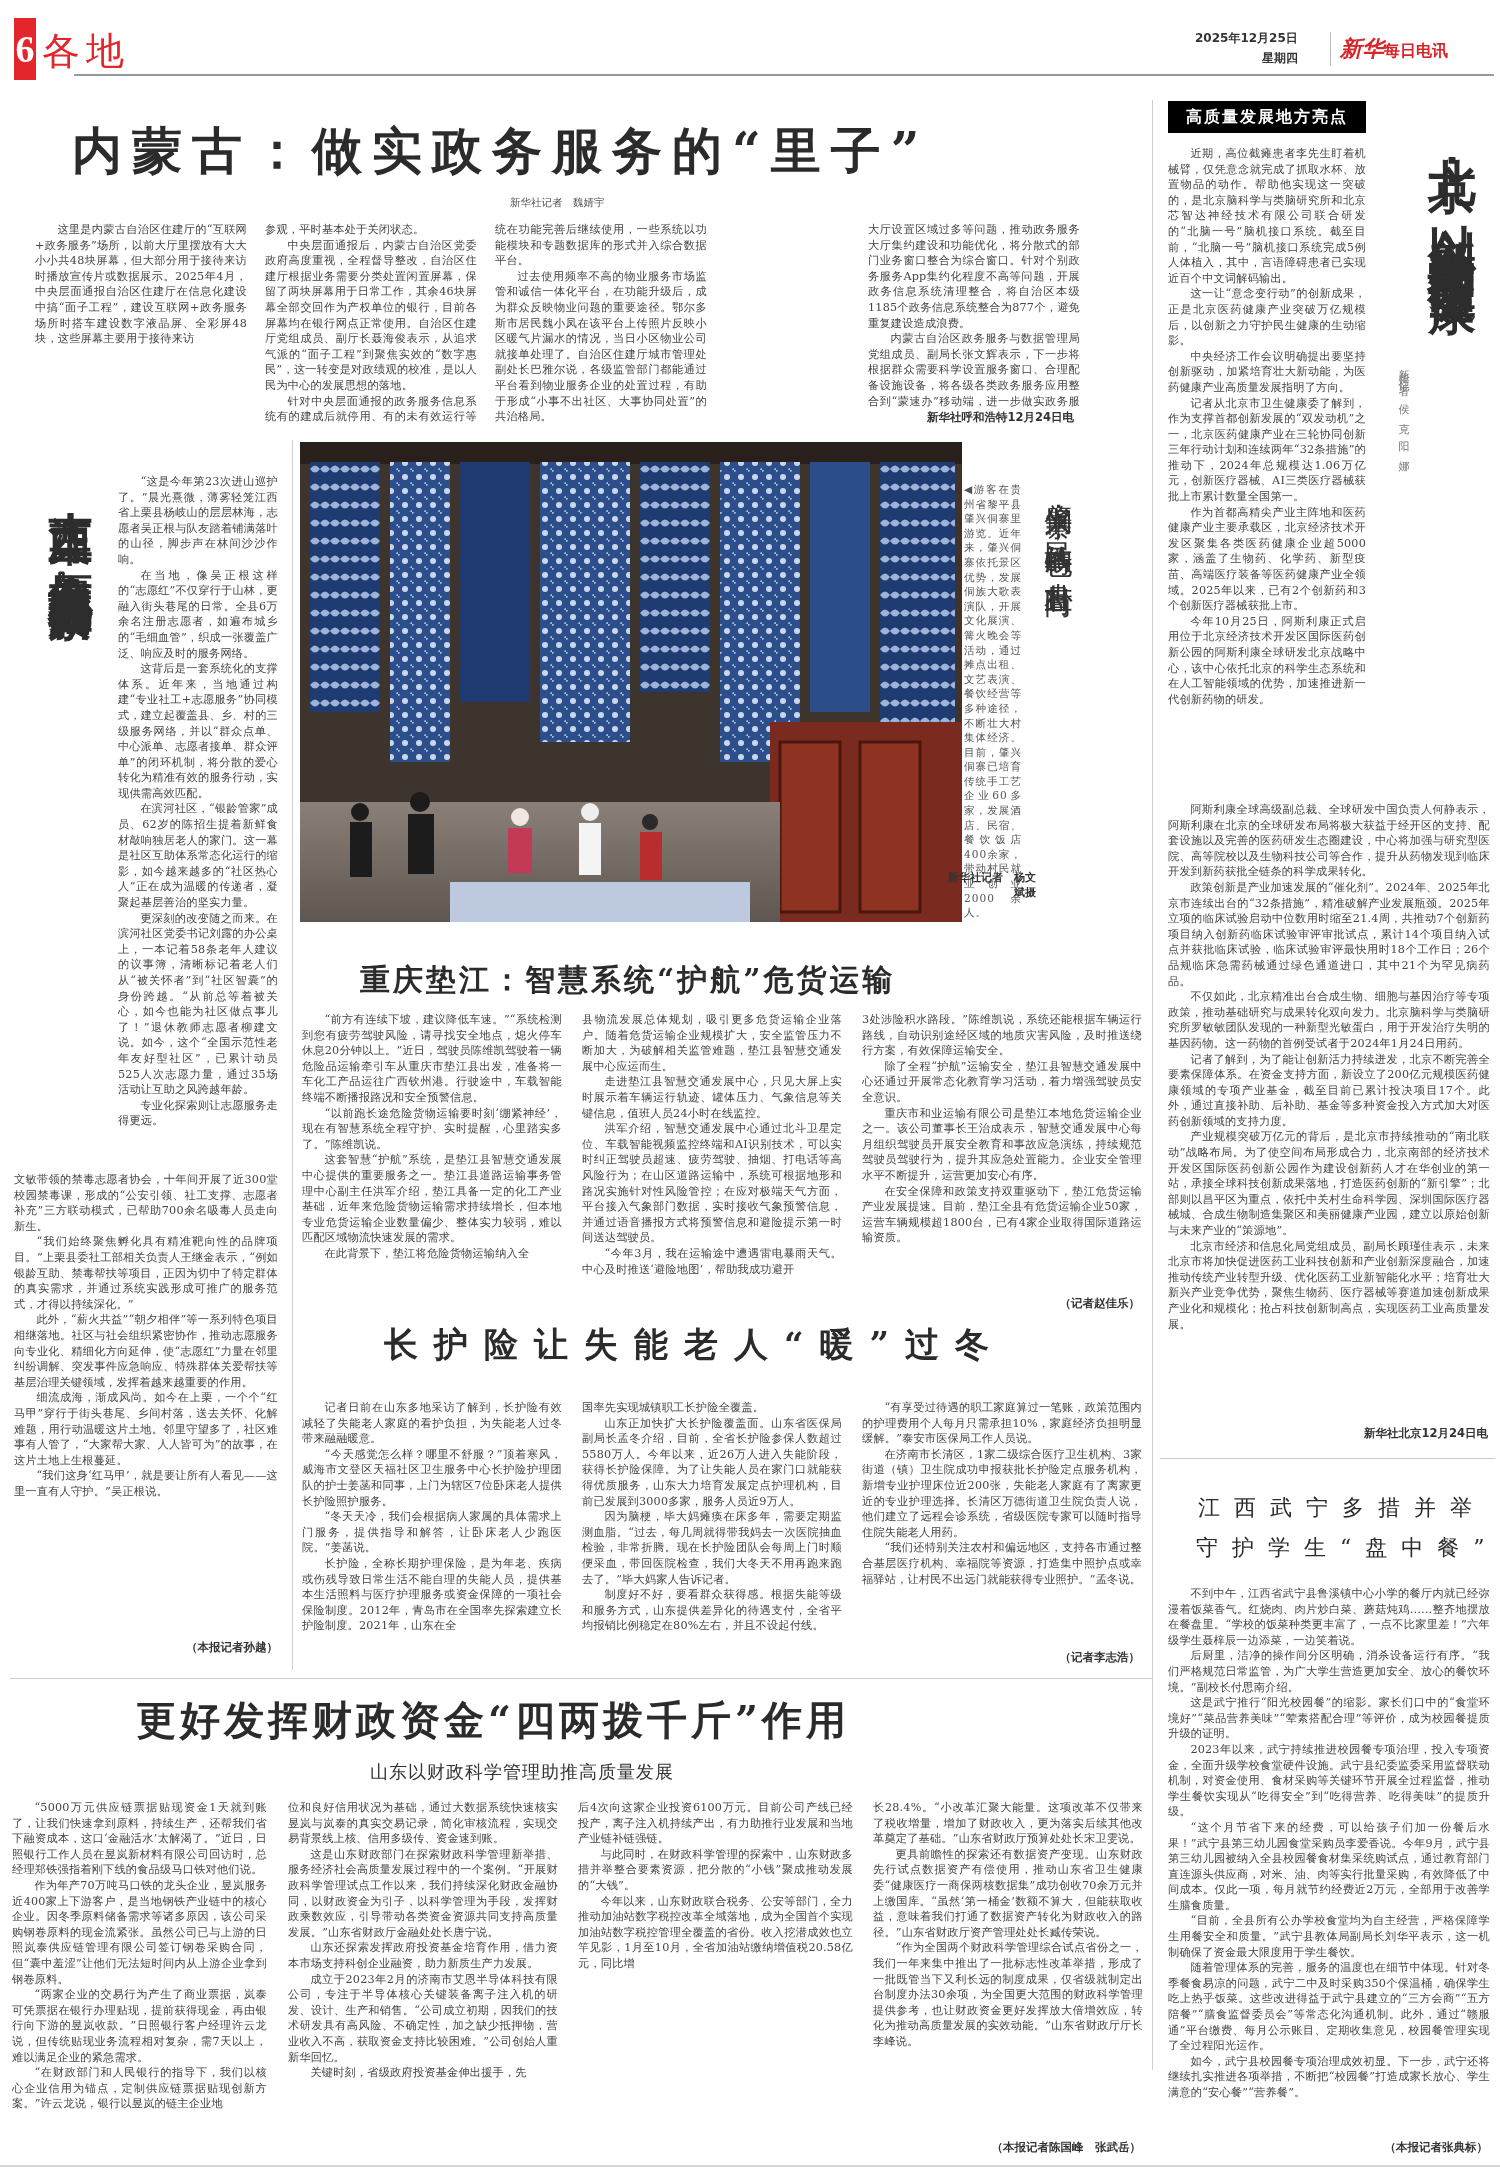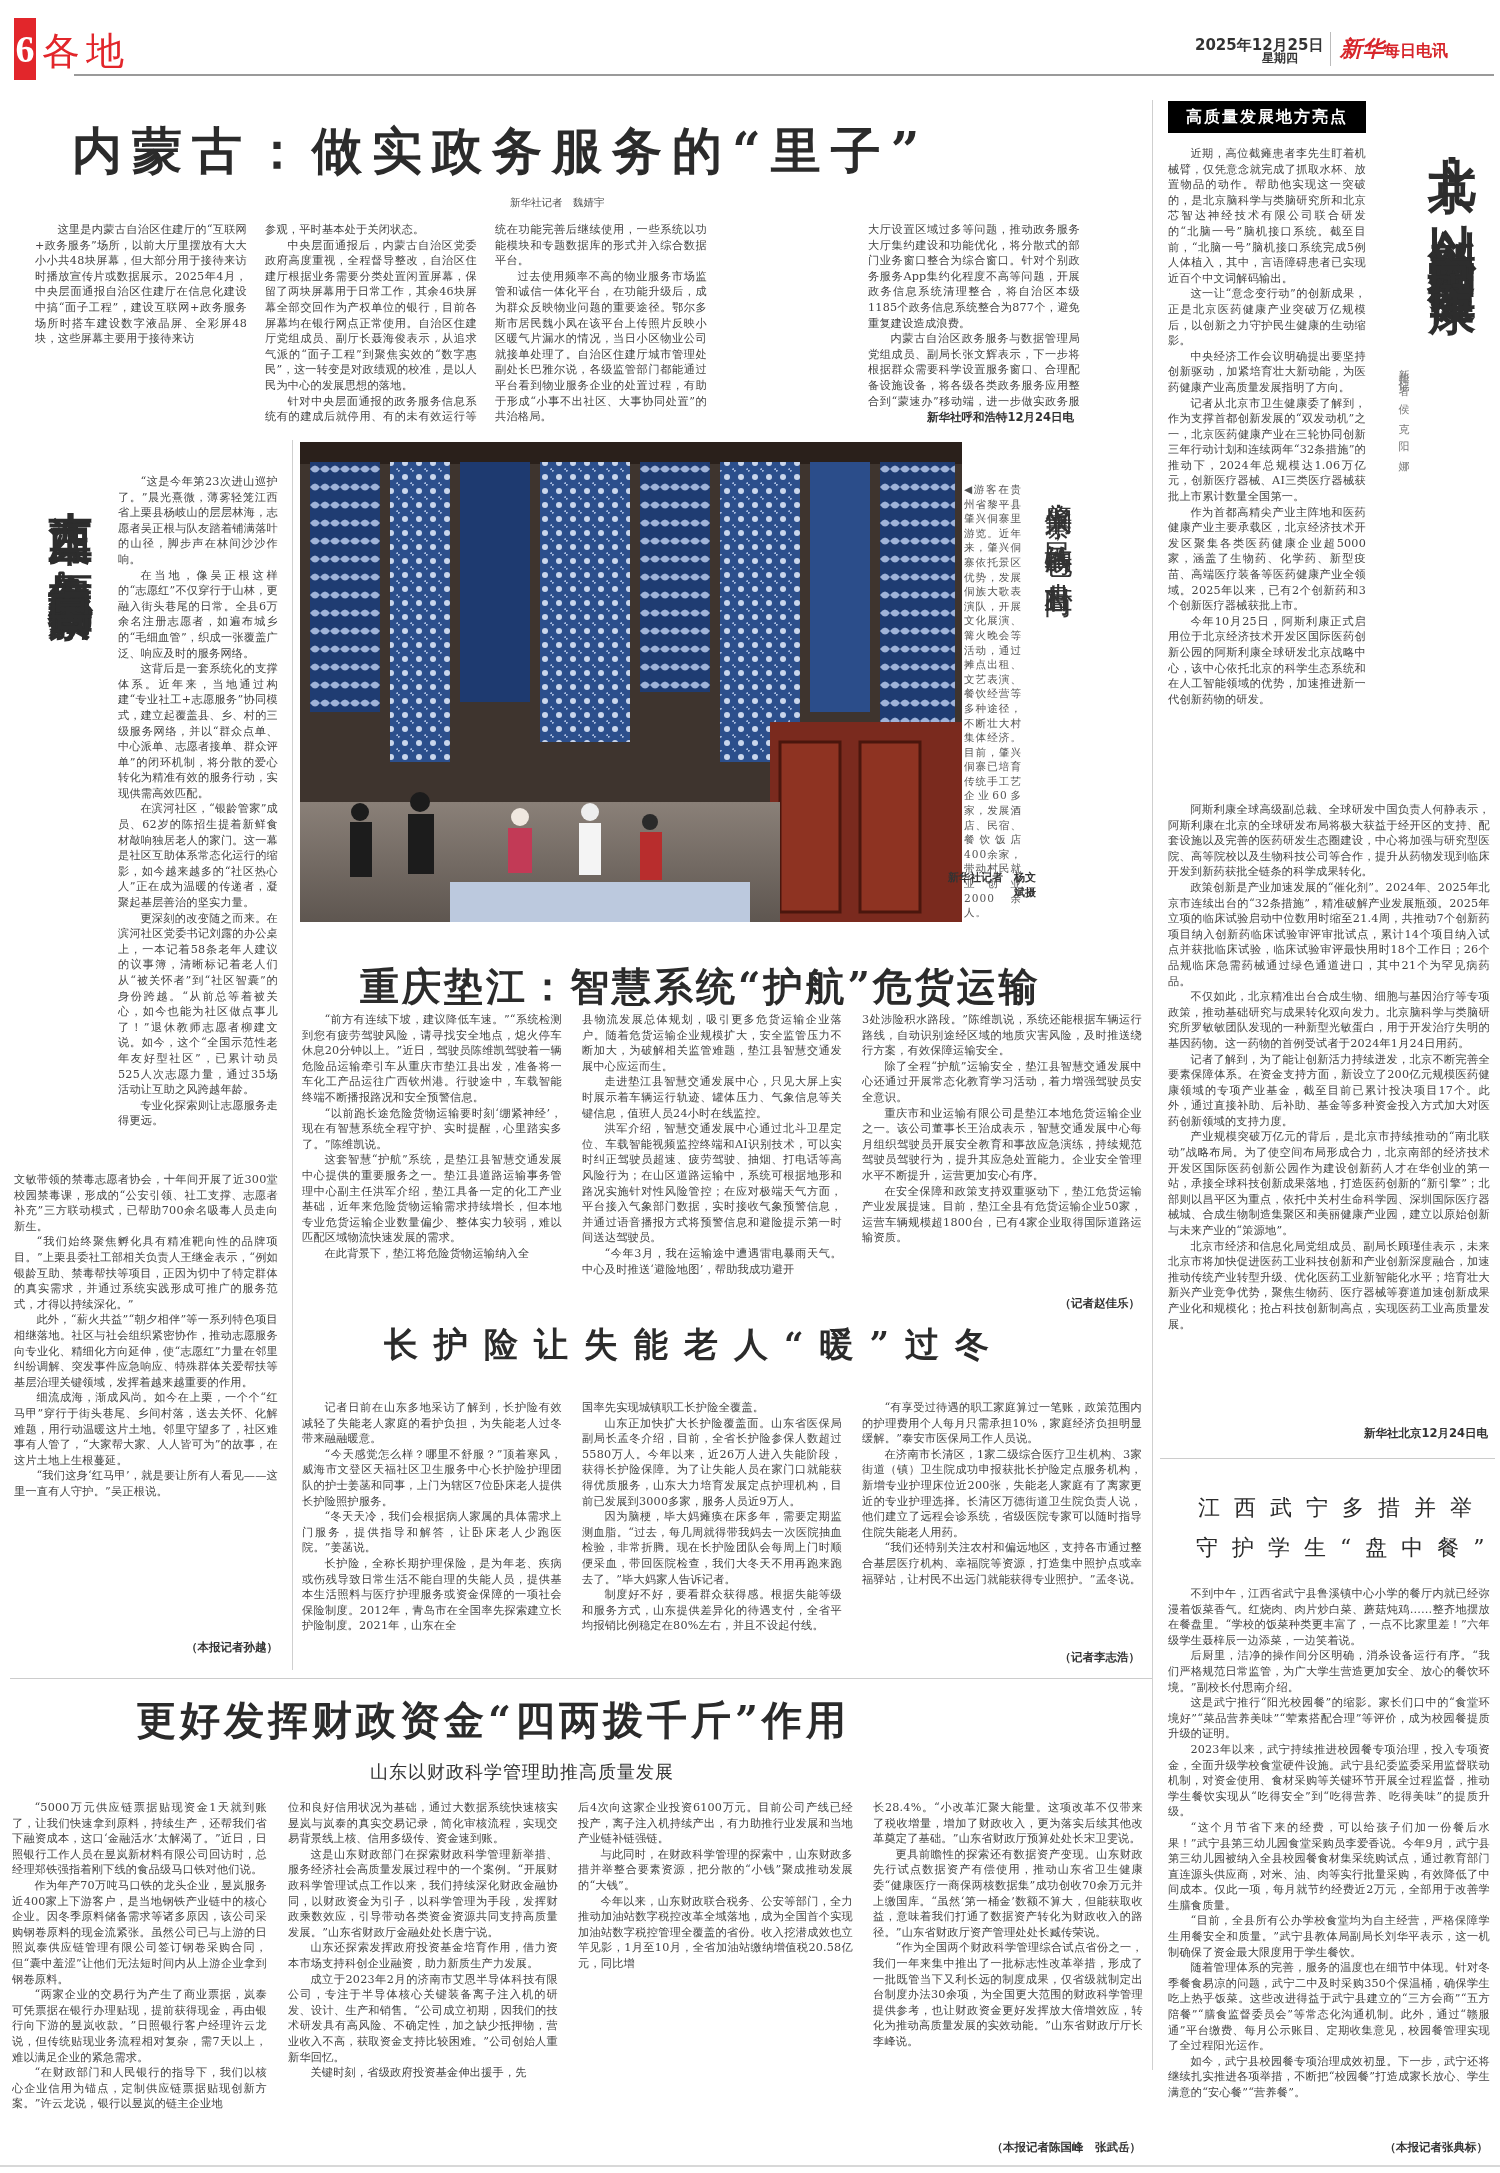--- a/index.html
+++ b/index.html
@@ -7,21 +7,21 @@
   body { position: relative; font-family: "DejaVu Serif", "Liberation Serif", serif; color: #3a3a3a; }
   .abs { position: absolute; }
   .txt { font-size: 11.2px; line-height: 15.6px; text-align: justify; color: #444; letter-spacing: 0.2px; }
   .txt p { text-indent: 2em; }
   .dateline { font-family: "DejaVu Sans", "Liberation Sans", sans-serif; font-weight: bold; text-align: right; color: #333; font-size: 11.5px; }
 
   
   #page-num { left: 14px; top: 18px; width: 22px; height: 62px; background: #e2262b; color: #fff; font-size: 38px; font-weight: bold; text-align: center; line-height: 62px; font-family: "Liberation Serif", serif; }
   #section-title { left: 42px; top: 26px; font-size: 38px; font-weight: normal; color: #e2262b; letter-spacing: 6px; font-family: "DejaVu Serif", serif; }
   #mast-rule { left: 74px; top: 74px; width: 1420px; height: 2px; background: #9a9a9a; }
-  #date { left: 1195px; top: 36px; font-size: 15px; font-weight: bold; color: #333; font-family: "DejaVu Sans", sans-serif; }
+  #date { left: 1195px; top: 30px; font-size: 12px; font-weight: bold; color: #333; font-family: "DejaVu Sans", sans-serif; }
   #weekday { left: 1262px; top: 50px; font-size: 12px; font-weight: bold; color: #333; font-family: "DejaVu Sans", sans-serif; }
   #mast-vr { left: 1330px; top: 32px; width: 1px; height: 34px; background: #bbb; }
   #brand { left: 1340px; top: 34px; font-size: 22px; font-weight: bold; color: #d7262b; font-family: "DejaVu Serif", serif; letter-spacing: 0px; }
   #brand .small { font-size: 16px; }
 
   
   .hl { font-family: "DejaVu Serif", serif; font-weight: bold; color: #2b2b2b; white-space: nowrap; }
   #hl-nmg { left: 72px; top: 118px; font-size: 50px; letter-spacing: 10px; }
   #byline-nmg { left: 510px; top: 196px; font-size: 10.5px; color: #555; }
 
@@ -33,21 +33,21 @@
   .vtitle { writing-mode: vertical-rl; font-family: "DejaVu Serif", serif; font-weight: bold; color: #2d2d2d; white-space: nowrap; }
   #bj-title { left: 1424px; top: 120px; font-size: 48px; line-height: 58px; letter-spacing: 6px; }
   #bj-byline { left: 1395px; top: 360px; font-size: 11px; color: #777; writing-mode: vertical-rl; letter-spacing: 4px; }
   #jx-title { left: 44px; top: 482px; font-size: 44px; line-height: 54px; letter-spacing: 2px; }
 
   
   #photo { left: 300px; top: 442px; width: 662px; height: 480px; overflow: hidden; background: #6b5d52; }
   #photo-caption { left: 964px; top: 482px; width: 58px; font-size: 10.6px; line-height: 14.6px; color: #555; text-align: justify; letter-spacing: 1px; }
   #photo-title { left: 1040px; top: 482px; font-size: 28px; line-height: 36px; color: #333; font-weight: normal; writing-mode: vertical-rl; font-family: "DejaVu Serif", serif; letter-spacing: 2px; }
 
-  #hl-cq { left: 360px; top: 960px; font-size: 39px; letter-spacing: 3px; font-weight: bold; }
+  #hl-cq { left: 360px; top: 960px; font-size: 30px; letter-spacing: 3px; font-weight: bold; }
   #hl-chx { left: 360px; top: 1322px; font-size: 34px; letter-spacing: 16px; margin-left: 24px; }
   #hl-sd { left: 136px; top: 1693px; font-size: 40px; letter-spacing: 4px; }
   #sub-sd { left: 370px; top: 1760px; font-size: 18px; color: #333; font-family: "DejaVu Sans", sans-serif; letter-spacing: 1px; }
   #hl-wn { left: 1196px; top: 1488px; font-size: 22px; letter-spacing: 14px; font-weight: normal; line-height: 40px; text-align: right; width: 290px; }
 </style>
 </head>
 <body>
 
 <div class="abs" id="page-num">6</div>
 <div class="abs" id="section-title">各地</div>

